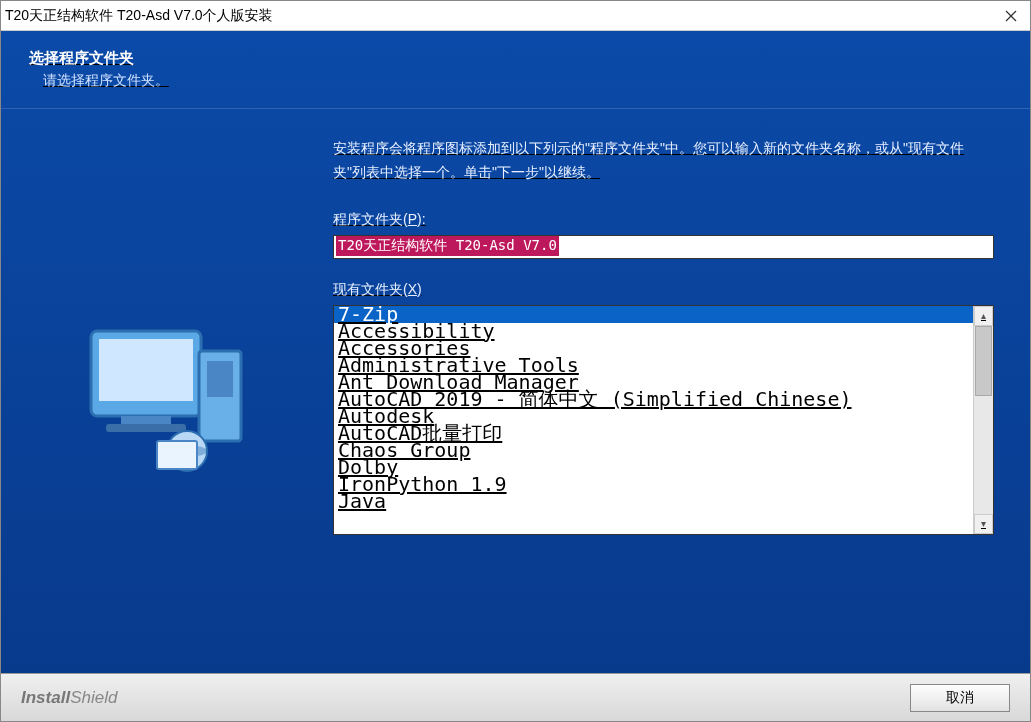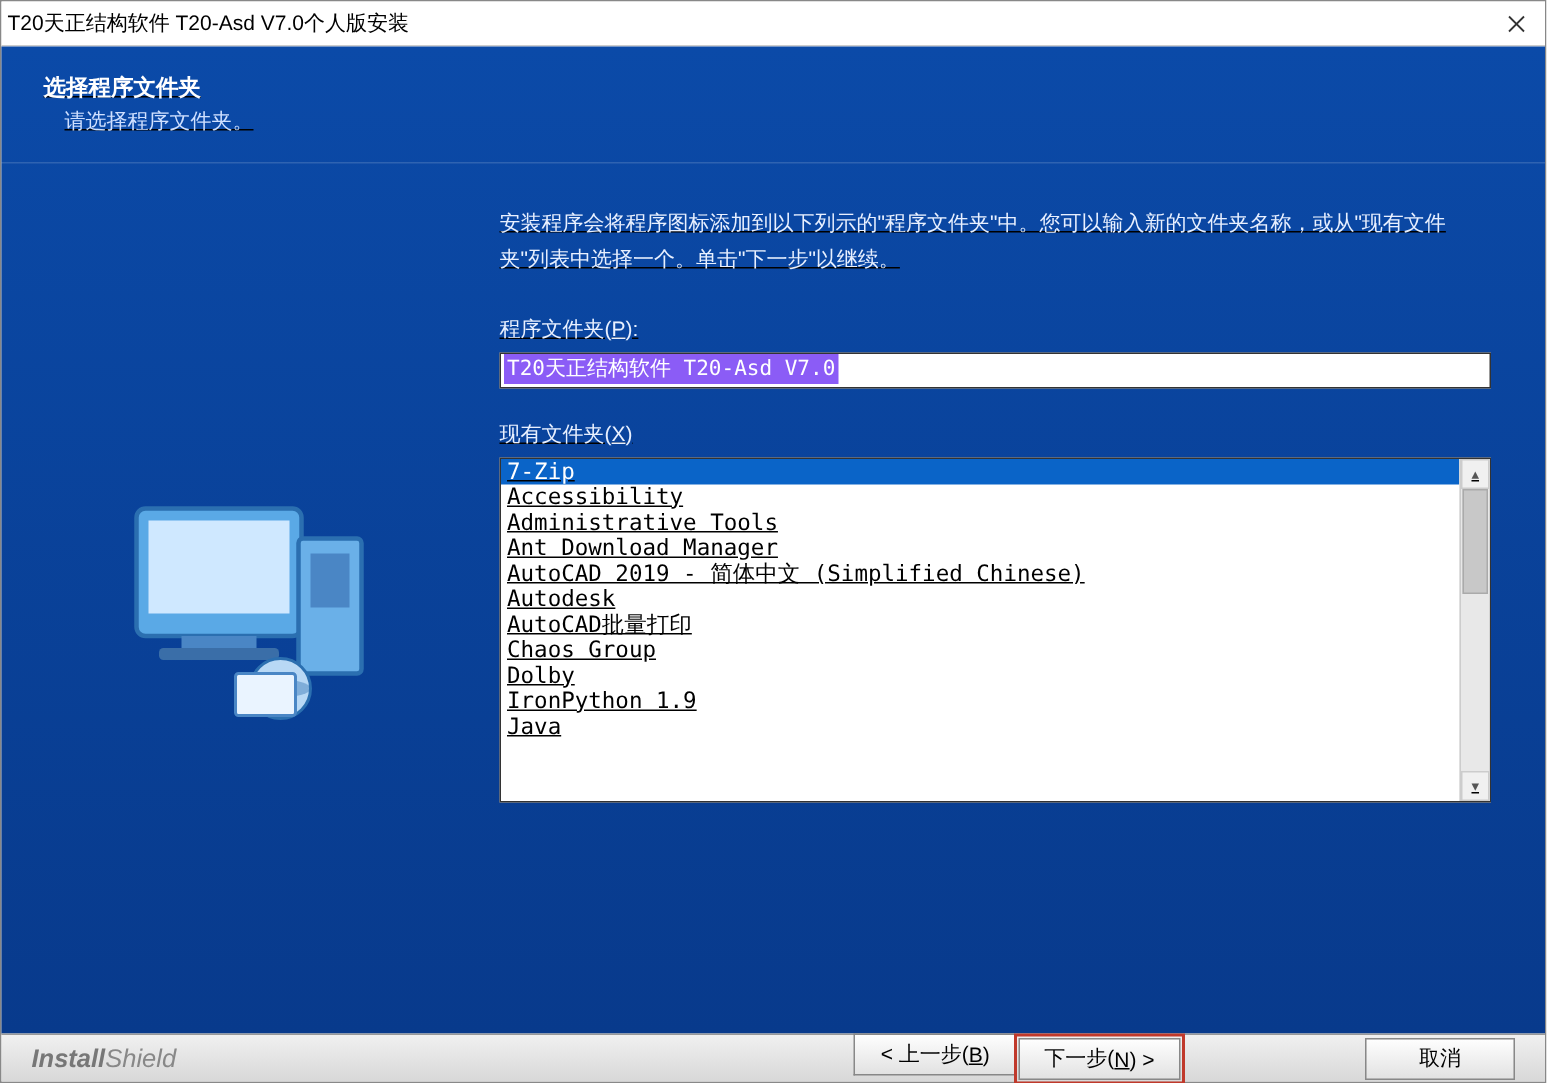--- a/index.html
+++ b/index.html
@@ -22,32 +22,32 @@
 
 .sidebar { width: 320px; display: flex; align-items: center; justify-content: center; }
 .side-image { width: 200px; height: 200px; display: flex; align-items: center; justify-content: center; }
 
 .main { flex: 1; padding: 28px 36px 12px 12px; color: #fff; display: flex; flex-direction: column; }
 .desc { font-size: 14px; line-height: 1.7; margin-bottom: 26px; color: #e8f0ff; }
 .field-label { font-size: 14px; margin-bottom: 6px; color: #e8f0ff; }
 .field-label .hotkey { text-decoration: underline; }
 
 .text-input { width: 100%; height: 24px; background: #fff; border: 1px solid #333; font-family: SimSun, monospace; font-size: 14px; padding: 0 2px; margin-bottom: 22px; }
-.text-input .selected { background: #8b5cf6; color: #fff; display: inline-block; padding: 1px 2px; }
+.text-input .selected { background: #be185d; color: #fff; display: inline-block; padding: 1px 2px; }
 
 .listbox-wrap { flex: 1; display: flex; border: 1px solid #333; background: #fff; max-height: 230px; }
-.listbox { flex: 1; overflow: hidden; font-family: SimSun, monospace; font-size: 15px; line-height: 17px; color: #000; }
+.listbox { flex: 1; overflow: hidden; font-family: SimSun, monospace; font-size: 20px; line-height: 17px; color: #000; }
 .listbox .item { padding: 0 4px; white-space: nowrap; }
 .listbox .item.sel { background: #0a64c8; color: #fff; }
 .scrollbar { width: 20px; background: #e8e8e8; display: flex; flex-direction: column; border-left: 1px solid #ccc; }
 .sb-btn { height: 20px; background: #f0f0f0; border: 1px solid #ccc; display: flex; align-items: center; justify-content: center; font-size: 10px; color: #555; }
 .sb-track { flex: 1; background: #e8e8e8; position: relative; }
 .sb-thumb { position: absolute; top: 0; left: 1px; right: 1px; height: 70px; background: #c8c8c8; border: 1px solid #aaa; }
 
-.footer { height: 32px; background: #eaeaea; background: linear-gradient(to bottom, #f0f0f0, #d8d8d8); border-top: 1px solid #999; display: flex; align-items: center; padding: 0 20px; }
+.footer { height: 48px; background: #eaeaea; background: linear-gradient(to bottom, #f0f0f0, #d8d8d8); border-top: 1px solid #999; display: flex; align-items: center; padding: 0 20px; }
 .install-shield { font-family: Arial, sans-serif; font-size: 17px; font-style: italic; color: #888; }
 .install-shield .bold { font-weight: bold; color: #777; }
 .footer-spacer { flex: 1; }
 .btn-group { display: flex; gap: 0; }
 .btn { height: 28px; min-width: 108px; background: linear-gradient(to bottom, #fefefe, #e2e2e2); border: 1px solid #888; font-size: 14px; font-family: SimSun, sans-serif; display: flex; align-items: center; justify-content: center; padding: 0 10px; cursor: default; }
 .btn .hotkey { text-decoration: underline; }
 .btn.back { border-right: none; }
 .btn.next { }
 .highlight-box { border: 2px solid #c0392b; padding: 1px; margin-left: -1px; }
 .btn.cancel { margin-left: 120px; min-width: 100px; }
@@ -102,20 +102,21 @@
           <span class="selected">T20天正结构软件 T20-Asd V7.0</span>
         </div>
 
         <div class="field-label">
           <span>现有文件夹(</span><span class="hotkey">X</span><span>)</span>
         </div>
         <div class="listbox-wrap">
           <div class="listbox" id="listbox">
               <div class="item sel">7-Zip</div>
               <div class="item">Accessibility</div>
+              <div class="item">Accessories</div>
               <div class="item">Administrative Tools</div>
               <div class="item">Ant Download Manager</div>
               <div class="item">AutoCAD 2019 - 简体中文 (Simplified Chinese)</div>
               <div class="item">Autodesk</div>
               <div class="item">AutoCAD批量打印</div>
               <div class="item">Chaos Group</div>
               <div class="item">Dolby</div>
               <div class="item">IronPython 1.9</div>
               <div class="item">Java</div>
             </div>
@@ -130,32 +131,18 @@
 
       </div>
     </div>
   </div>
 
   <div class="footer">
     <div class="install-shield">
       <span class="bold">Install</span><span>Shield</span>
     </div>
     <div class="footer-spacer"></div>
-    <div class="btn-group">
-      <div class="btn back">
-        <span>&lt; 上一步(</span>
-          <span class="hotkey">B</span>
-          <span>)</span>
-      </div>
-      <div class="highlight-box">
-        <div class="btn next">
-          <span>下一步(</span>
-            <span class="hotkey">N</span>
-            <span>) &gt;</span>
-        </div>
-      </div>
-    </div>
     <div class="btn cancel">
       <span>取消</span>
     </div>
   </div>
 
 </div>
 
 </body></html>

